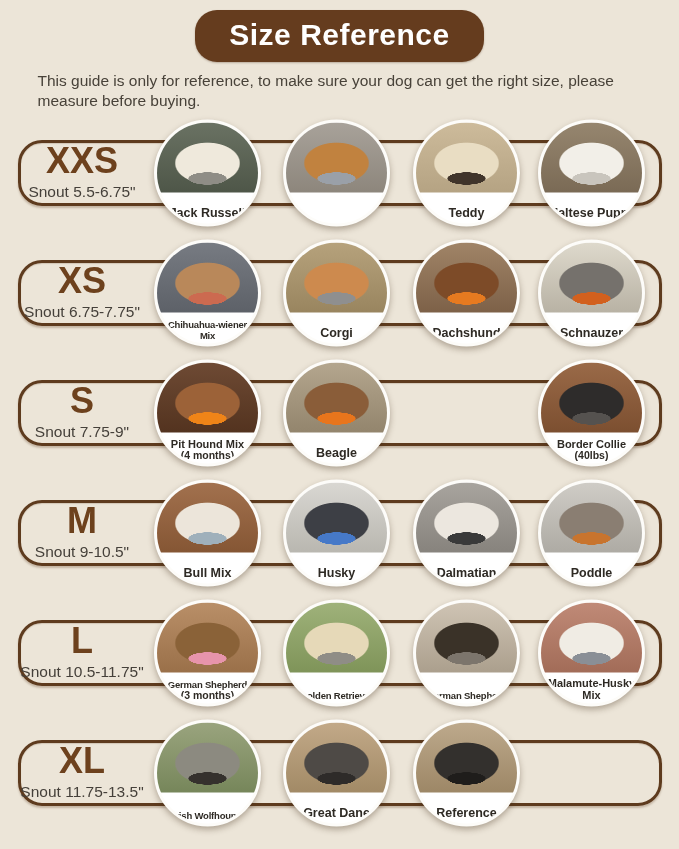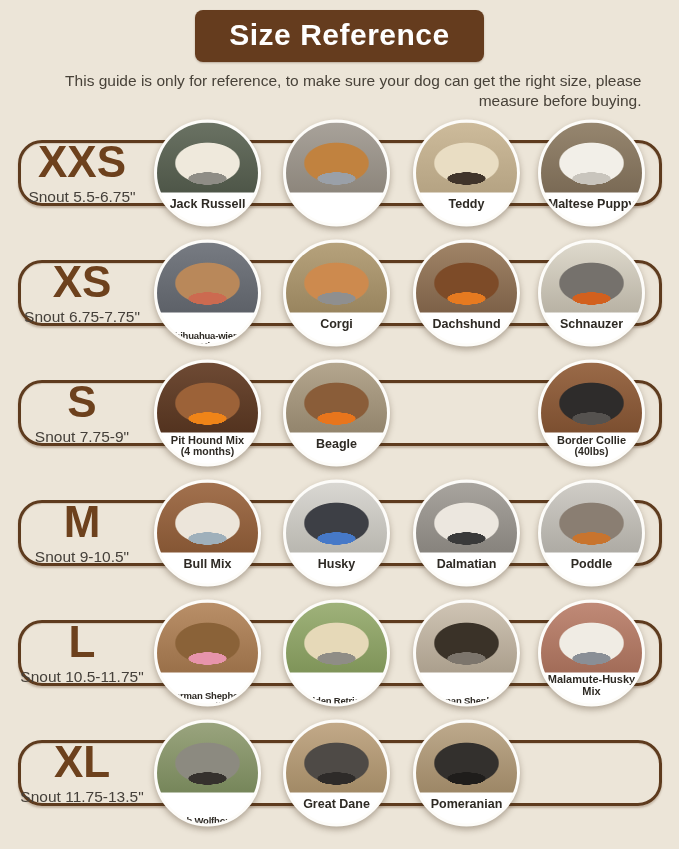--- a/index.html
+++ b/index.html
@@ -5,64 +5,64 @@
   * { margin:0; padding:0; box-sizing:border-box; }
   html,body { background:#d8d2c6; }
   body { font-family:"Liberation Sans", sans-serif; }
   .page{
     position:relative; width:679px; height:849px; margin:0 auto;
     background:#ece5d8; overflow:hidden;
   }
   
   .header-pill{
     margin:10px auto 0; width:max-content;
-    padding:8px 34px 10px; background:#653c1e; border-radius:8px;
+    padding:8px 34px 10px; background:#653c1e; border-radius:22px;
     box-shadow:0 1px 2px rgba(70,40,15,.3);
   }
   .page-title{
     font-size:30px; font-weight:bold; color:#ffffff; letter-spacing:.5px;
   }
   .subtitle{
-    margin:9px auto 0; max-width:604px; text-align:right;
+    margin:9px auto 0; max-width:604px; text-align:left;
     font-size:15.5px; line-height:1.28; color:#484239; font-weight:500;
   }
   
   .rows{ position:absolute; left:0; right:0; top:113px; }
   .size-row{ position:relative; height:120px; }
   .row-box{
     position:absolute; left:18px; right:17px; top:50%;
     transform:translateY(-50%); height:66px;
     border:3px solid #5e3b1e; border-radius:24px;
     box-shadow:0 2px 2px rgba(94,59,30,.28), inset 0 1px 1px rgba(94,59,30,.18);
   }
   .size-label{
     position:absolute; left:16px; width:132px; top:50%;
     transform:translateY(-50%); text-align:center;
   }
   .size-name{
-    font-size:44px; font-weight:bold; color:#6d411d; line-height:.95;
+    font-size:36px; font-weight:bold; color:#6d411d; line-height:.95;
   }
   .size-snout{
     margin-top:5px; font-size:15.5px; color:#45403a; font-weight:500;
   }
   
   .circle{
     position:absolute; top:50%; transform:translateY(-50%);
     width:107px; height:107px; border-radius:50%;
     background:#ffffff; border:3px solid #fdfcf9; overflow:hidden;
     box-shadow:0 3px 6px rgba(60,40,20,.35);
   }
   .c1{ left:154px; } .c2{ left:283px; } .c3{ left:413px; } .c4{ left:538px; }
   .photo{
     position:absolute; top:0; left:0; right:0; height:69%;
     background:#b9b2a4;
   }
   .breed{
     position:absolute; top:66%; bottom:3px; left:3px; right:3px;
-    display:flex; flex-direction:column; justify-content:center;
+    display:flex; flex-direction:column; justify-content:flex-end;
     align-items:center; text-align:center;
   }
   .breed-main{
     font-weight:bold; font-size:12.5px; line-height:1.1; color:#2e2a24;
   }
   .breed-main.m{ font-size:11px; }
   .breed-main.s{ font-size:9.5px; letter-spacing:-.2px;margin-top:32px; }
   .breed-sub{
     font-weight:bold; font-size:10.5px; line-height:1.05; color:#2e2a24;
   }
@@ -248,19 +248,19 @@
       </figure>
       <figure class="circle c1">
         <div class="photo" style="background: radial-gradient(30% 14% at 50% 80%, rgb(53, 49, 45) 0px, rgb(53, 49, 45) 62%, rgba(0, 0, 0, 0) 64%), radial-gradient(46% 42% at 50% 58%, rgb(140, 138, 128) 0px, rgb(140, 138, 128) 68%, rgba(0, 0, 0, 0) 71%), linear-gradient(rgb(154, 164, 126), rgb(118, 134, 90));"></div>
         <div class="breed">
           <div class="breed-main s">Irish Wolfhound</div>
         </div>
       </figure>
       <figure class="circle c3">
         <div class="photo" style="background: radial-gradient(30% 14% at 50% 80%, rgb(31, 29, 27) 0px, rgb(31, 29, 27) 62%, rgba(0, 0, 0, 0) 64%), radial-gradient(46% 42% at 50% 58%, rgb(51, 48, 45) 0px, rgb(51, 48, 45) 68%, rgba(0, 0, 0, 0) 71%), linear-gradient(rgb(189, 169, 140), rgb(157, 135, 102));"></div>
         <div class="breed">
-          <div class="breed-main">Pomeranian</div>
+          <div class="breed-main">Reference</div>
         </div>
       </figure>
     </section>
 
   </div>
 </div>
 
 </body></html>

